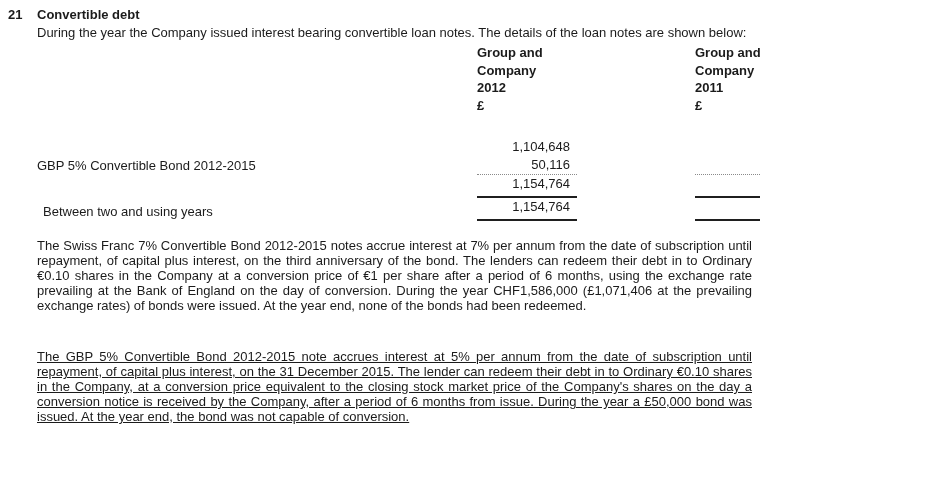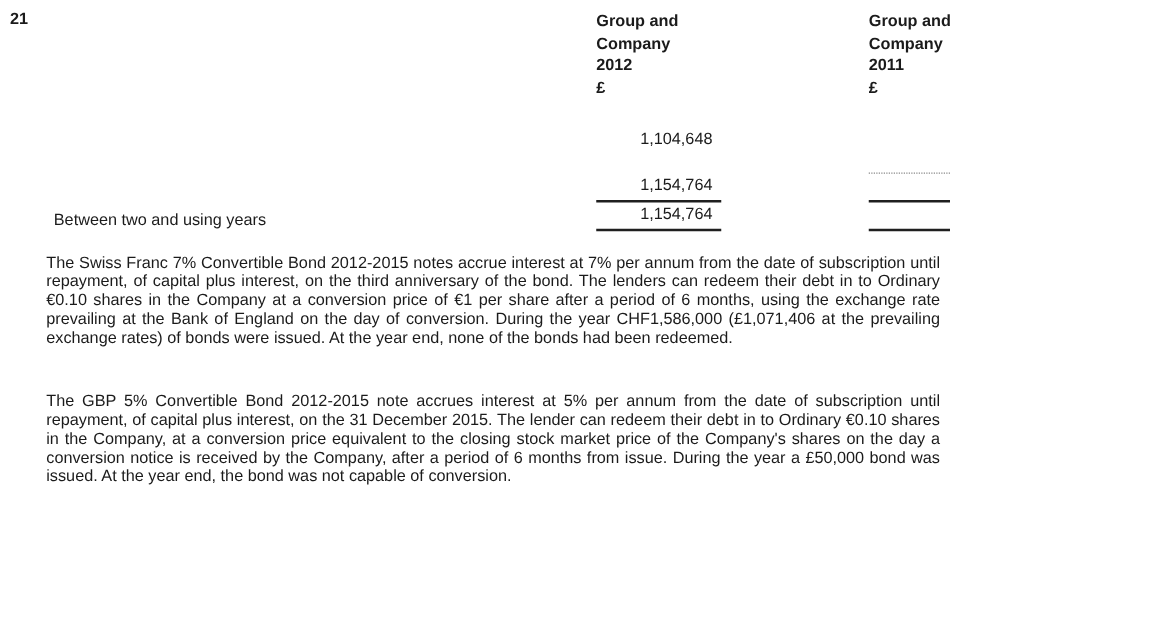--- a/index.html
+++ b/index.html
@@ -93,31 +93,33 @@
     padding-bottom: 3px;
     border-bottom: 2px solid #1f1f1f;
   }
   
   .para {
     text-align: justify;
     line-height: 15px;
     margin: 0;
   }
   .para-1 { margin-top: 17px; }
-  .para-2 { margin-top: 36px; }
+  .para-2 { margin-top: 36px; text-decoration: underline; }
   .para-3 { margin-top: 26px; }
 </style>
 </head>
 <body>
 
 <div class="page">
   <div class="note-head">
     <span class="note-num">21</span>
     <div class="note-body">
 
+      <div class="note-title">Convertible debt</div>
+      <div class="intro">During the year the Company issued interest bearing convertible loan notes. The details of the loan notes are shown below:</div>
 
       <div class="fin-table">
 
         <div class="trow">
           <div class="cell-2012 head-stack">
             <div>Group and</div>
             <div>Company</div>
             <div>2012</div>
             <div>£</div>
           </div>
@@ -128,20 +130,22 @@
             <div>£</div>
           </div>
         </div>
 
         <div class="trow rows-start">
           <div class="cell-2012">1,104,648</div>
           <div class="cell-2011">-</div>
         </div>
 
         <div class="trow">
+          <div class="cell-label">GBP 5% Convertible Bond 2012-2015</div>
+          <div class="cell-2012 rule-dotted">50,116</div>
           <div class="cell-2011 rule-dotted">-</div>
         </div>
 
         <div class="trow total-row">
           <div class="cell-label"></div>
           <div class="cell-2012">1,154,764</div>
           <div class="cell-2011">-</div>
         </div>
 
 

